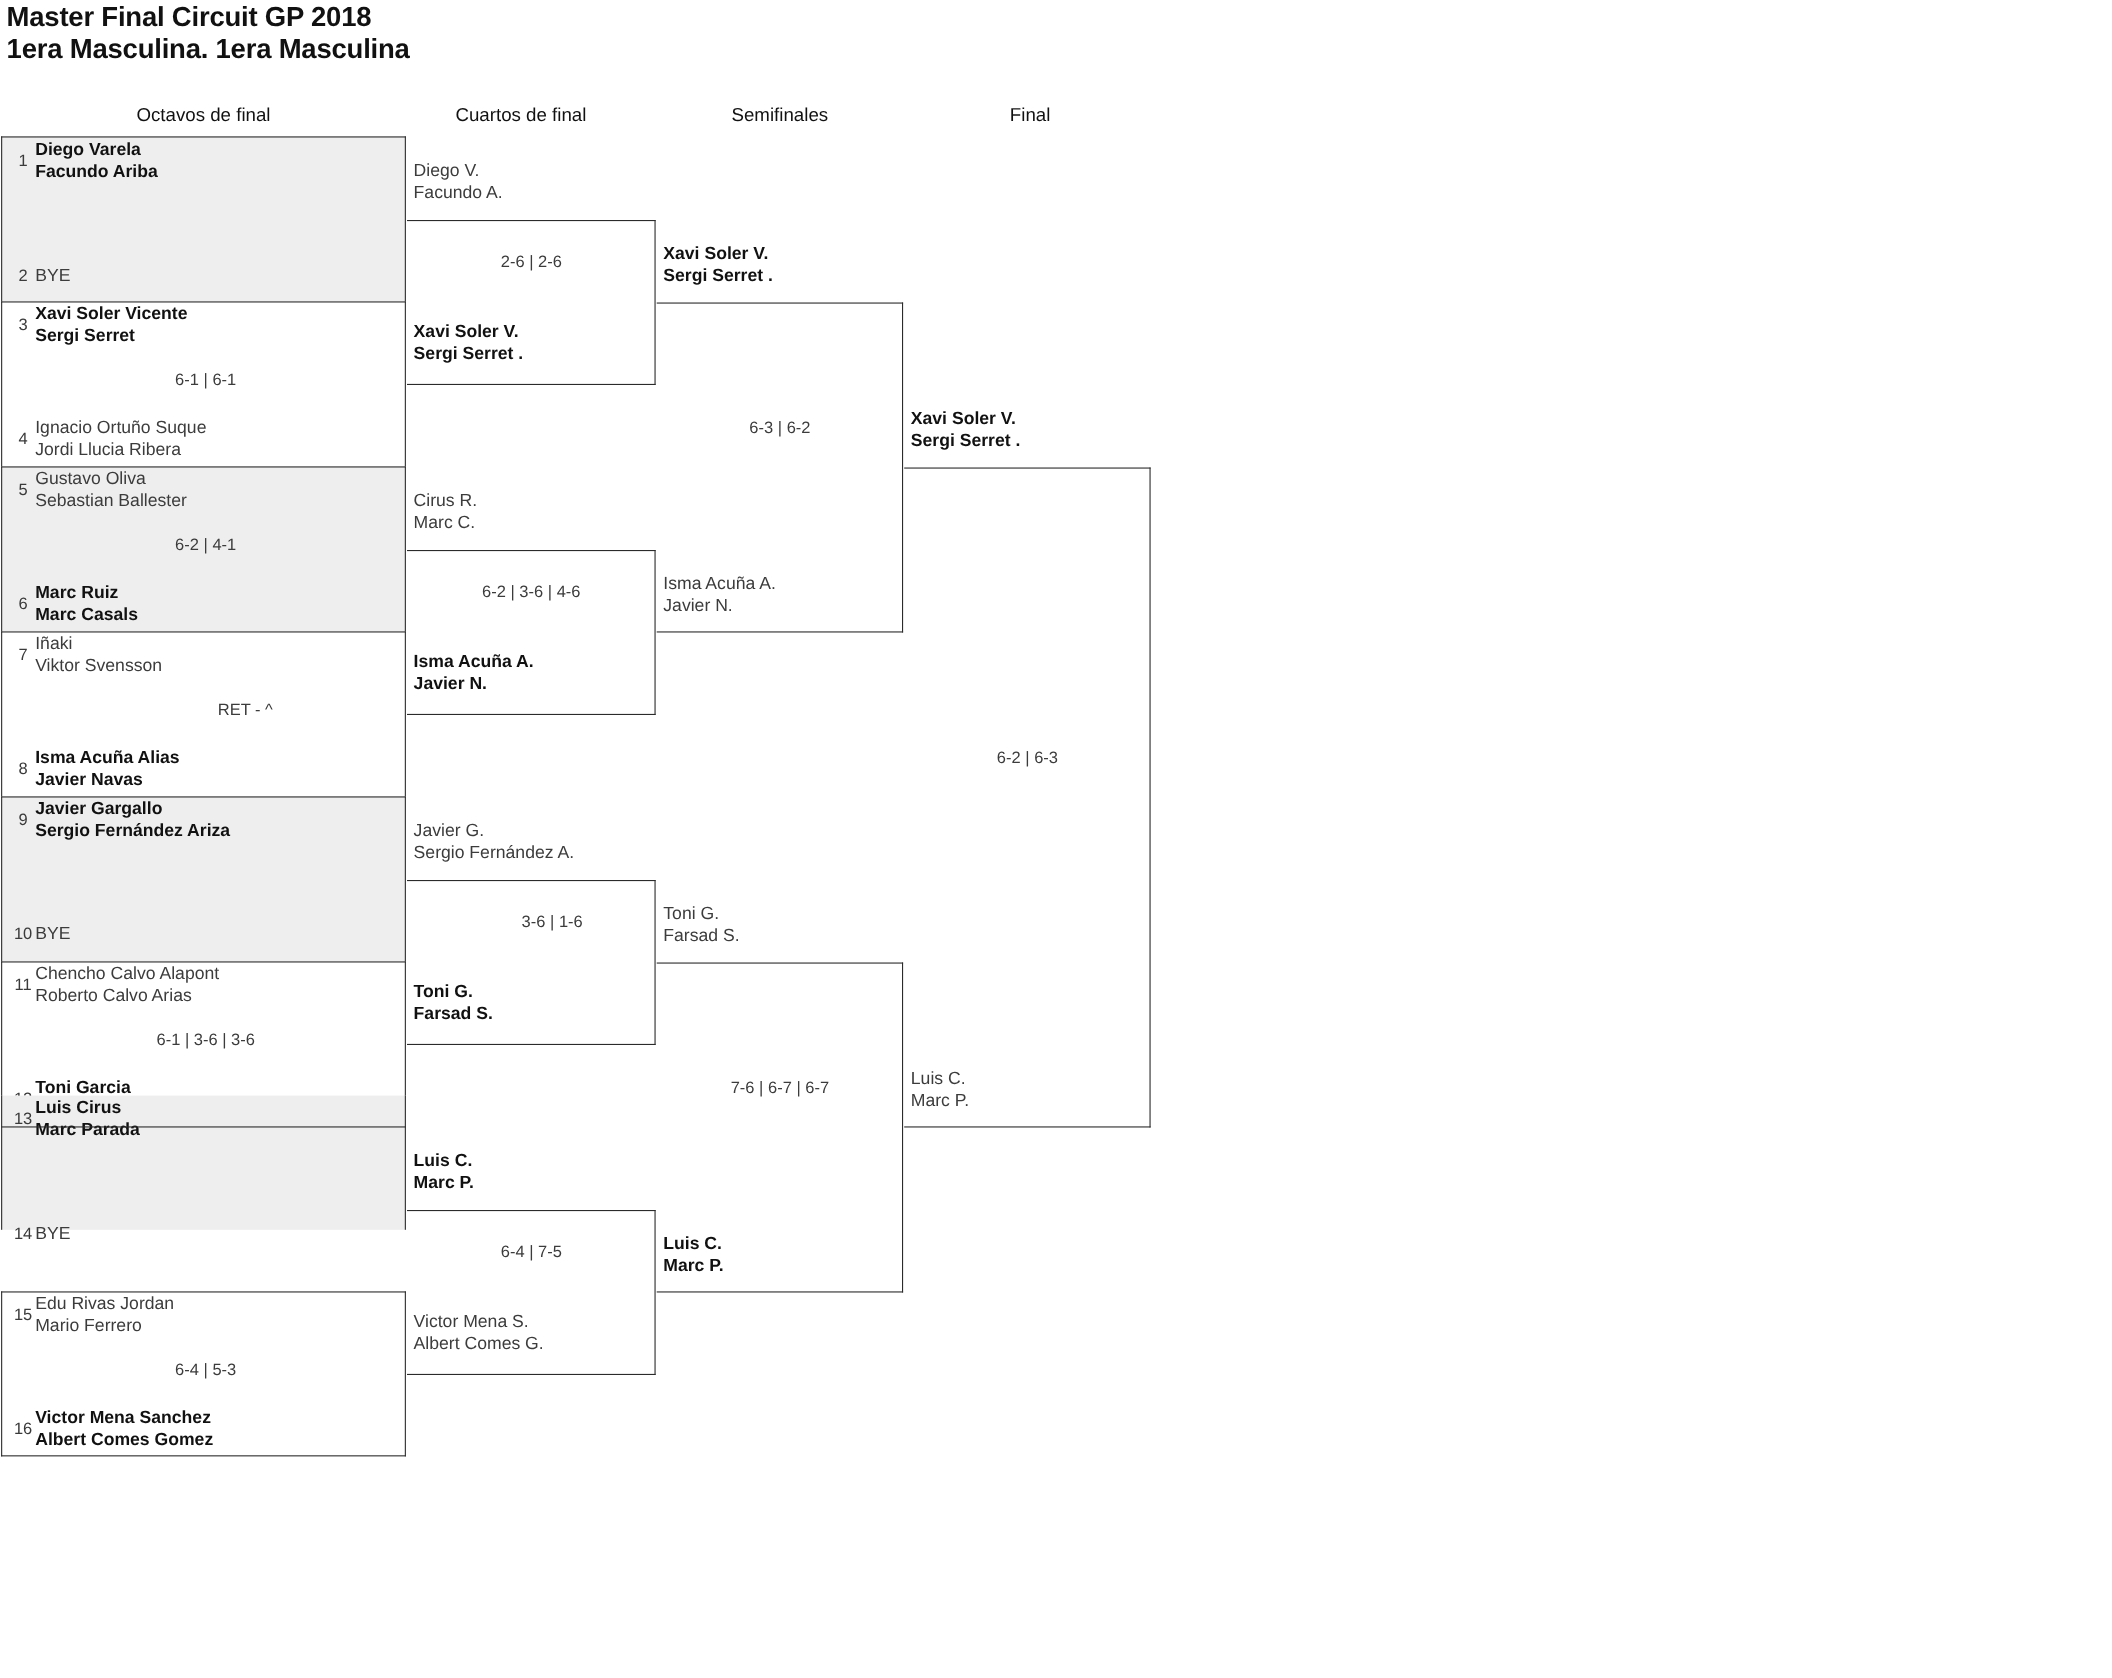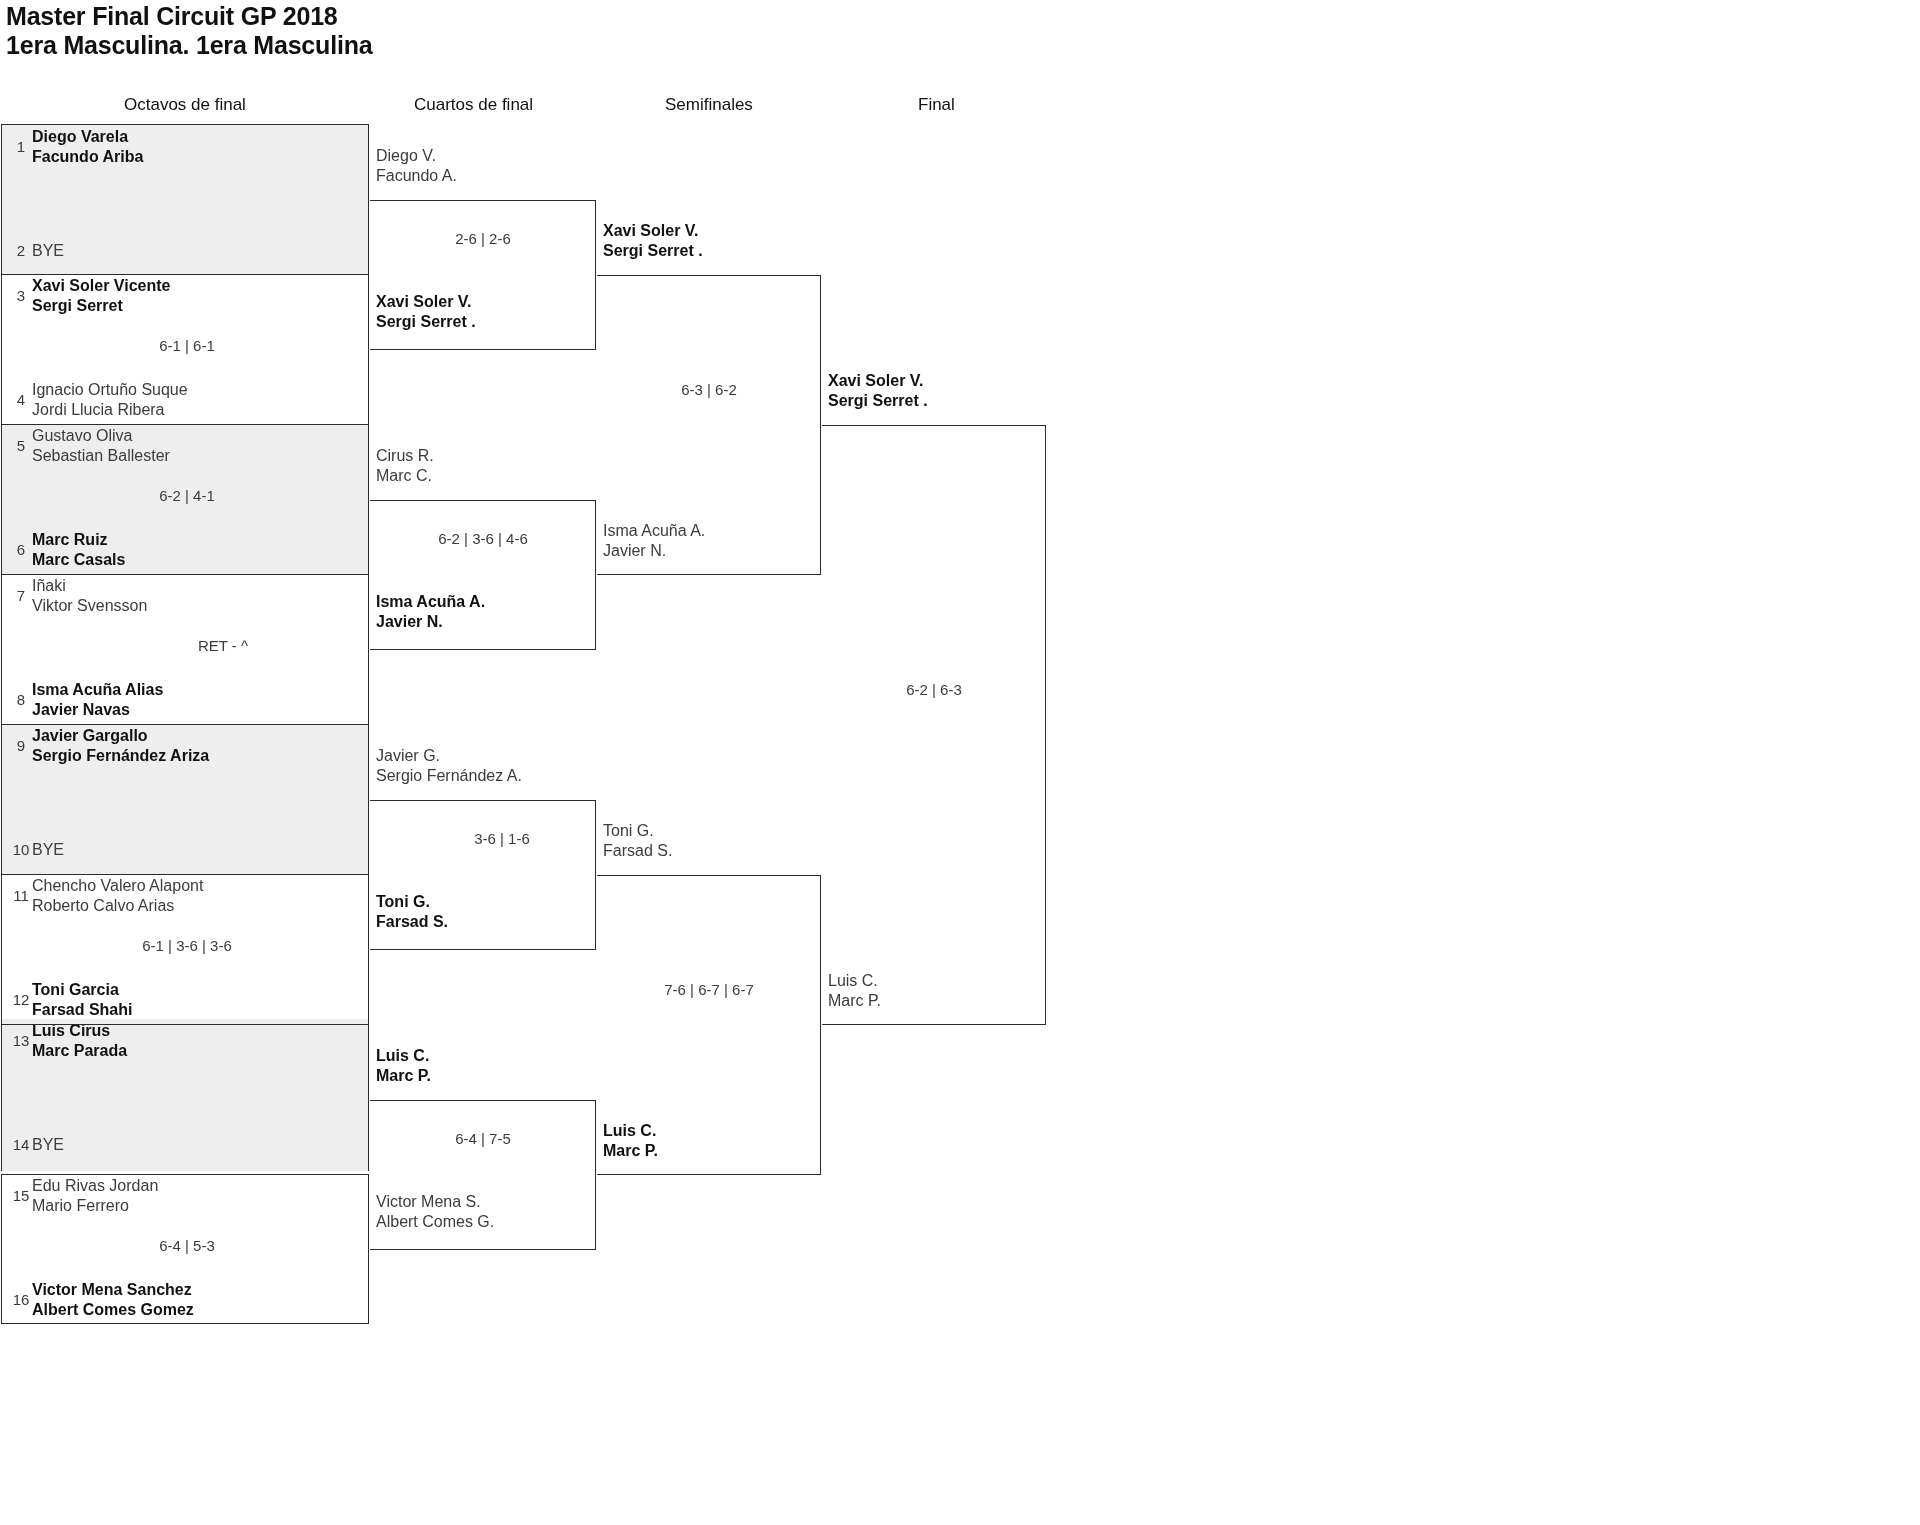--- a/index.html
+++ b/index.html
@@ -262,35 +262,35 @@
     <div class="entry" style="top:104px;">
       <div class="seed two-digit">10</div>
       <div class="names bye">BYE</div>
     </div>
   </div>
 
   <div class="r1-block" style="top:874px; height:150px;">
     <div class="entry" style="top:0px;">
       <div class="seed two-digit">11</div>
       <div class="names">
-        <span>Chencho Valero Alapont</span><br>
+        <span>Chencho Calvo Alapont</span><br>
         <span>Roberto Calvo Arias</span>
       </div>
     </div>
     <div class="r1-score" style="top:63px;">6-1 | 3-6 | 3-6</div>
     <div class="entry" style="top:104px;">
       <div class="seed two-digit">12</div>
       <div class="names winner">
         <span>Toni Garcia</span><br>
         <span>Farsad Shahi</span>
       </div>
     </div>
   </div>
 
-  <div class="r1-block shaded" style="top:1019px; height:152px;">
+  <div class="r1-block shaded" style="top:996px; height:122px;">
     <div class="entry" style="top:0px;">
       <div class="seed two-digit">13</div>
       <div class="names winner">
         <span>Luis Cirus</span><br>
         <span>Marc Parada</span>
       </div>
     </div>
     <div class="r1-score" style="top:63px;"></div>
     <div class="entry" style="top:104px;">
       <div class="seed two-digit">14</div>

